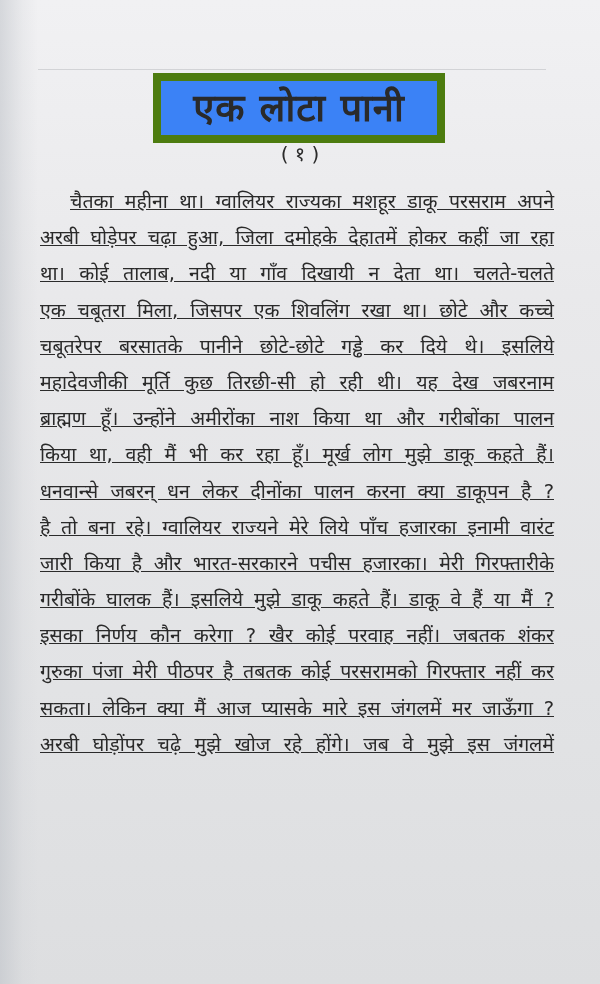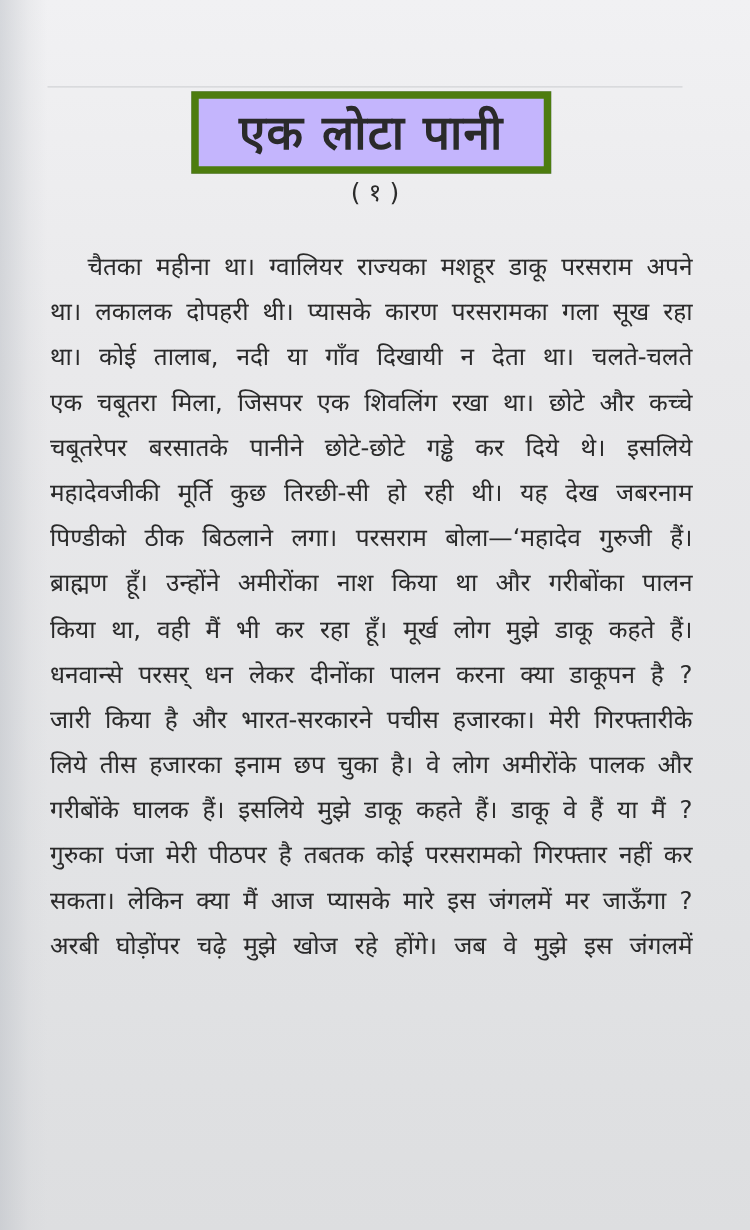--- a/index.html
+++ b/index.html
@@ -44,22 +44,22 @@
       width: 280px;
       height: 58px;
       background: #1e1e1e;
     }
     .title-box {
       position: absolute;
       left: 0;
       top: 0;
       width: 276px;
       height: 54px;
-      border: 6px solid #4d7c0f;
-      background: #c4b5fd;
+      border: 8px solid #4d7c0f;
+      background: #3b82f6;
       display: flex;
       align-items: center;
       justify-content: center;
     }
     .title-text {
       font-family: "DejaVu Sans", sans-serif;
       font-size: 38px;
       font-weight: bold;
       color: #2a2a2a;
       line-height: 1;
@@ -71,22 +71,23 @@
       left: 0;
       width: 600px;
       text-align: center;
       font-size: 20px;
       color: #2b2b2b;
       font-family: "DejaVu Sans", sans-serif;
     }
     .body-text {
       position: absolute;
       left: 40px;
-      top: 196px;
+      top: 184px;
       width: 514px;
+      text-decoration: underline;
     }
     .line {
       height: 36.2px;
       line-height: 36.2px;
       font-size: 19.5px;
       white-space: nowrap;
       text-align: justify;
       text-align-last: justify;
       color: #2a2a2a;
     }
@@ -105,28 +106,28 @@
   <div class="title-shadow"></div>
   <div class="title-box">
     <span class="title-text">एक लोटा पानी</span>
   </div>
 </div>
 
 <div class="chapter-number">( १ )</div>
 
 <div class="body-text">
   <div class="line first">चैतका महीना था। ग्वालियर राज्यका मशहूर डाकू परसराम अपने</div>
-  <div class="line">था। लकालक दोपहरी थी। प्यासके कारण परसरामका गला सूख रहा</div>
+  <div class="line">अरबी घोड़ेपर चढ़ा हुआ, जिला दमोहके देहातमें होकर कहीं जा रहा</div>
   <div class="line">था। कोई तालाब, नदी या गाँव दिखायी न देता था। चलते-चलते</div>
   <div class="line">एक चबूतरा मिला, जिसपर एक शिवलिंग रखा था। छोटे और कच्चे</div>
   <div class="line">चबूतरेपर बरसातके पानीने छोटे-छोटे गड्ढे कर दिये थे। इसलिये</div>
   <div class="line">महादेवजीकी मूर्ति कुछ तिरछी-सी हो रही थी। यह देख जबरनाम</div>
-  <div class="line">पिण्डीको ठीक बिठलाने लगा। परसराम बोला—‘महादेव गुरुजी हैं।</div>
   <div class="line">ब्राह्मण हूँ। उन्होंने अमीरोंका नाश किया था और गरीबोंका पालन</div>
   <div class="line">किया था, वही मैं भी कर रहा हूँ। मूर्ख लोग मुझे डाकू कहते हैं।</div>
-  <div class="line">धनवान्से परसर् धन लेकर दीनोंका पालन करना क्या डाकूपन है ?</div>
+  <div class="line">धनवान्से जबरन् धन लेकर दीनोंका पालन करना क्या डाकूपन है ?</div>
+  <div class="line">है तो बना रहे। ग्वालियर राज्यने मेरे लिये पाँच हजारका इनामी वारंट</div>
   <div class="line">जारी किया है और भारत-सरकारने पचीस हजारका। मेरी गिरफ्तारीके</div>
-  <div class="line">लिये तीस हजारका इनाम छप चुका है। वे लोग अमीरोंके पालक और</div>
   <div class="line">गरीबोंके घालक हैं। इसलिये मुझे डाकू कहते हैं। डाकू वे हैं या मैं ?</div>
+  <div class="line">इसका निर्णय कौन करेगा ? खैर कोई परवाह नहीं। जबतक शंकर</div>
   <div class="line">गुरुका पंजा मेरी पीठपर है तबतक कोई परसरामको गिरफ्तार नहीं कर</div>
   <div class="line">सकता। लेकिन क्या मैं आज प्यासके मारे इस जंगलमें मर जाऊँगा ?</div>
   <div class="line">अरबी घोड़ोंपर चढ़े मुझे खोज रहे होंगे। जब वे मुझे इस जंगलमें</div>
 </div>
 
 </body></html>

